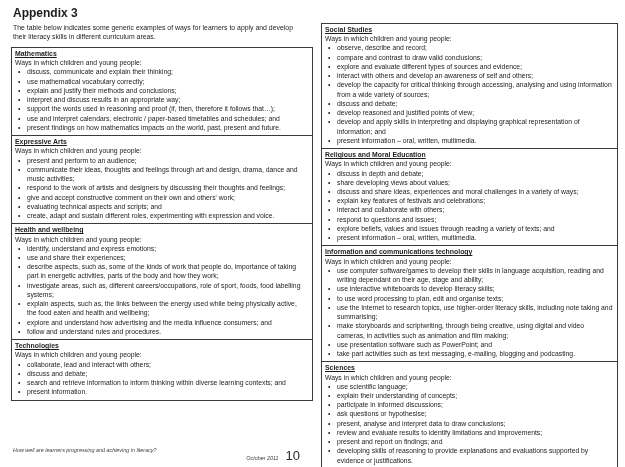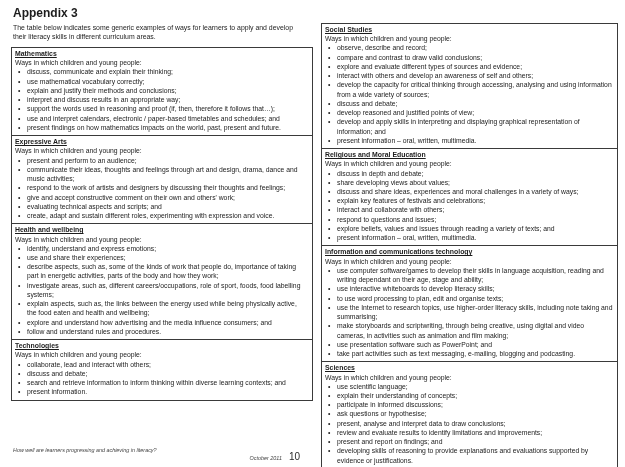--- a/index.html
+++ b/index.html
@@ -45,21 +45,21 @@
   }
   .footer-left {
     position: absolute; left: 13px; top: 447px;
     font-size: 5.4px; font-style: italic; color: #3f3f3f;
   }
   .footer-right {
     position: absolute; left: 0; top: 446px; width: 300px;
     text-align: right;
   }
   .footer-date { font-size: 5.4px; font-style: italic; color: #3f3f3f; }
-  .footer-page { font-size: 10px; font-style: normal; color: #2a2a2a; margin-left: 7px; }
+  .footer-page { font-size: 13px; font-style: normal; color: #2a2a2a; margin-left: 7px; }
 </style>
 </head>
 <body>
 
 <h1 class="doc-title">Appendix 3</h1>
 
 <p class="intro">The table below indicates some generic examples of ways for learners to apply and develop their literacy skills in different curriculum areas.</p>
 
 <div class="panel panel-left" id="col-left">
     <div class="section">

